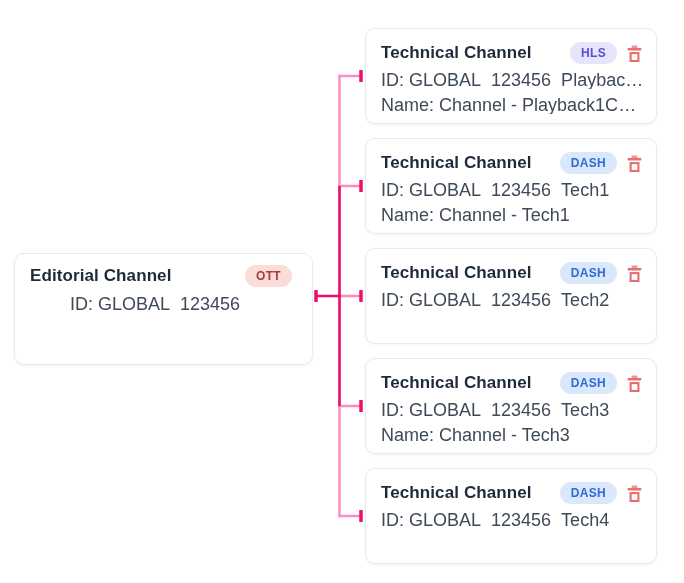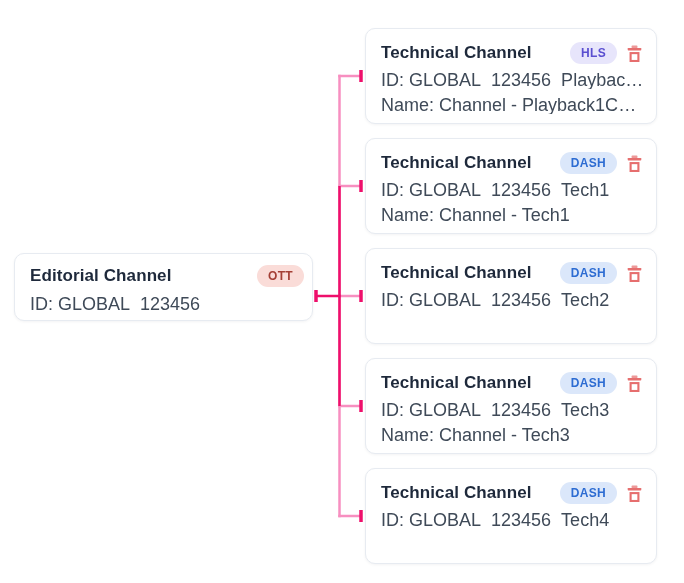--- a/index.html
+++ b/index.html
@@ -20,21 +20,21 @@
 
   .card{
     position:absolute;
     background:#ffffff;
     border:1px solid var(--card-border);
     border-radius:10px;
     box-shadow:0 1px 3px rgba(16,24,40,.05);
     box-sizing:border-box;
     padding:13px 12px 12px 15px;
   }
-  .card.editorial{left:14px;top:253px;width:299px;height:68px;padding-top:11px;padding-right:8px;}
+  .card.editorial{left:14px;top:253px;width:299px;height:112px;padding-top:11px;padding-right:20px;}
   .card.tech{left:365px;width:292px;height:96px;}
   .card.t0{top:28px;} .card.t1{top:138px;} .card.t2{top:248px;} .card.t3{top:358px;} .card.t4{top:468px;}
 
   .card-header{display:flex;align-items:center;gap:10px;}
   .card-title{
     font-size:17px;font-weight:700;color:var(--title);
     line-height:22px;letter-spacing:.1px;margin-right:auto;
     white-space:nowrap;
   }
   .badge{
@@ -47,21 +47,21 @@
   .badge.dash{background:var(--badge-dash-bg);color:var(--badge-dash-text);}
 
   .trash-btn{
     background:none;border:none;padding:0;margin:0 2px 0 0;cursor:pointer;
     color:var(--trash);display:flex;align-items:center;flex:0 0 auto;
   }
   .card-line{
     font-size:18px;color:var(--body);line-height:17px;
     margin-top:8px;white-space:nowrap;overflow:hidden;text-overflow:ellipsis;
   }
-  .card.editorial .card-line{margin-top:9px;}
+  .card.editorial .card-line{margin-top:9px;margin-left:40px;}
 </style>
 </head>
 <body>
 
 <div class="canvas">
 
   <svg class="connector-svg" viewBox="0 0 684 583" xmlns="http://www.w3.org/2000/svg">
 
     <line x1="339.5" y1="74.75" x2="339.5" y2="517.25" style="stroke:var(--pink-light)" stroke-width="2.5"></line>
 

